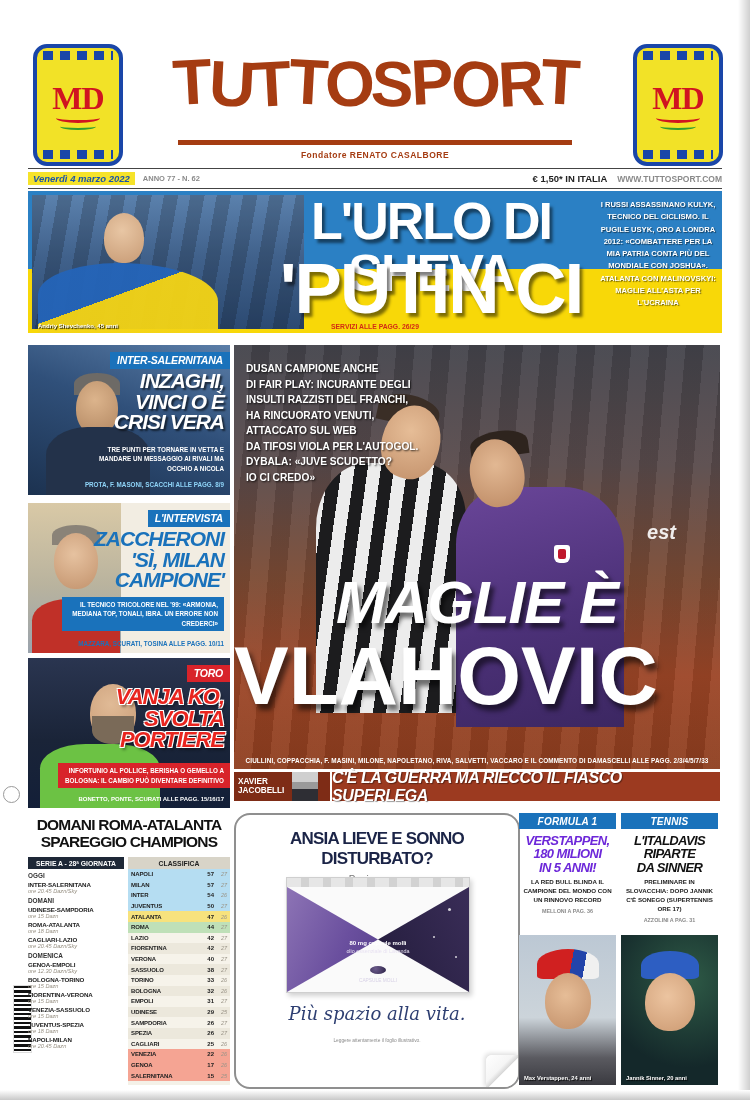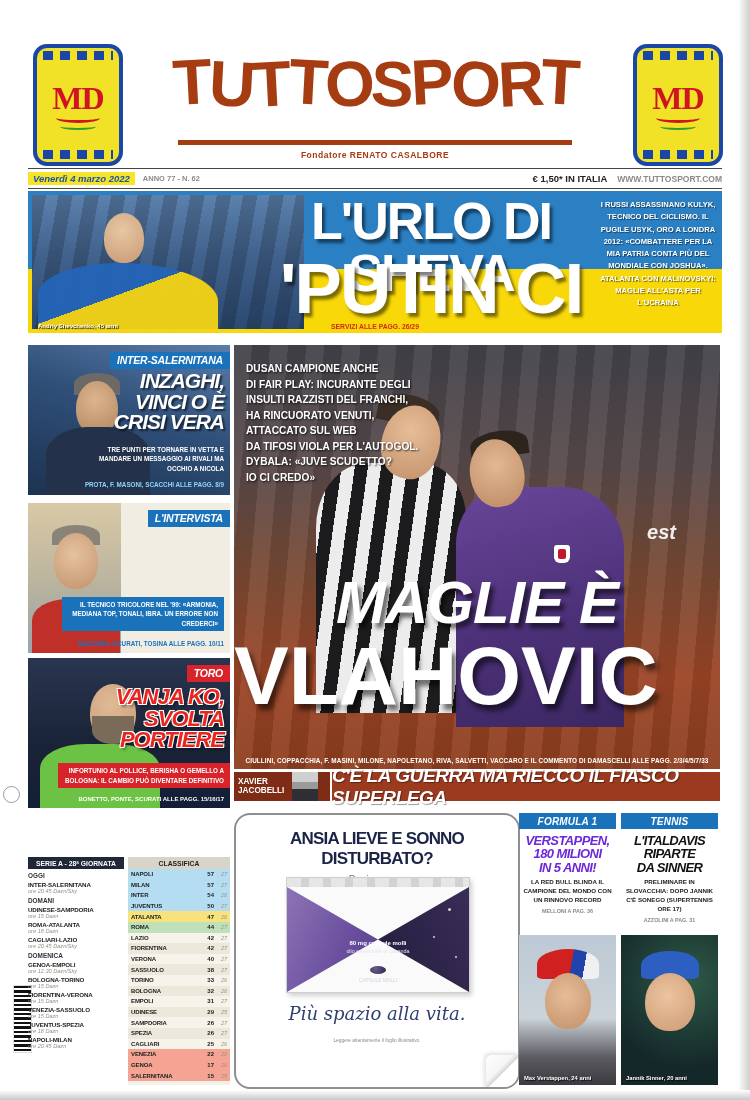--- a/index.html
+++ b/index.html
@@ -108,21 +108,21 @@
      font-style:italic;letter-spacing:-1px;line-height:1;text-shadow:4px 5px 4px rgba(0,0,0,.55);}
   .mp-h2{position:absolute;left:0;right:0;top:290px;color:#fff;font-weight:900;font-size:82px;
      letter-spacing:0px;line-height:1;text-shadow:4px 6px 5px rgba(0,0,0,.55);}
   .mp-byline{position:absolute;left:6px;right:6px;bottom:5px;text-align:center;color:#fff;font-weight:700;font-size:6.4px;letter-spacing:.1px;}
 
   
   .op-label{left:234px;top:772px;width:96px;height:29px;background:#7e2c16;display:flex;align-items:center;}
   .op-name{color:#fff;font-weight:900;font-size:8.2px;line-height:1.05;padding-left:4px;width:52px;}
   .op-photo{width:26px;height:29px;margin-left:2px;background:linear-gradient(180deg,#cfcfcf 0 35%,#9a9a9a 35% 60%,#2e2e34 60% 100%);}
   .op-bar{left:332px;top:772px;width:388px;height:29px;background:#9c3a20;display:flex;align-items:center;justify-content:center;}
-  .op-head{color:#fff;font-weight:900;font-style:italic;font-size:19px;letter-spacing:-.4px;text-shadow:1px 1px 1px rgba(0,0,0,.4);}
+  .op-head{color:#fff;font-weight:900;font-style:italic;font-size:16px;letter-spacing:-.4px;text-shadow:1px 1px 1px rgba(0,0,0,.4);}
 
   
   .bl{left:28px;top:813px;width:202px;height:272px;}
   .bl-head{text-align:center;font-weight:900;font-size:15.5px;letter-spacing:-.8px;color:#111;line-height:1.08;margin-top:4px;}
   .bl-cols{position:absolute;left:0;right:0;top:44px;bottom:0;display:flex;gap:4px;}
   .fx-col{width:96px;}
   .fx-header{background:#1e2837;color:#fff;font-weight:800;font-size:6.8px;text-align:center;padding:2.5px 0;}
   .fx-day{font-weight:900;font-size:6.4px;color:#333;margin-top:3px;}
   .fx-match{font-weight:800;font-size:6.2px;color:#222;margin-top:2px;letter-spacing:-.1px;}
   .fx-time{font-size:5.6px;color:#979083;font-style:italic;}
@@ -240,20 +240,23 @@
   <div class="sbyline" style="bottom:7px;color:#8fd4f8;">PROTA, F. MASONI, SCACCHI ALLE PAGG. 8/9</div>
 </div>
 
 <div class="abs sbox box-zac">
   <div class="zac-photo">
     <div class="hair"></div>
     <div class="face"></div>
     <div class="shirt"></div>
   </div>
   <div class="slabel" style="background:#1a72bb;">L'INTERVISTA</div>
+  <div class="shead pre" style="top:26px;font-size:21px;color:#1a72bb;">ZACCHERONI
+'SÌ, MILAN
+CAMPIONE'</div>
   <div class="ssub" style="bottom:22px;left:34px;background:#1a72bb;color:#fff;padding:3px 6px;text-align:right;">IL TECNICO TRICOLORE NEL '99: «ARMONIA, MEDIANA TOP, TONALI, IBRA. UN ERRORE NON CREDERCI»</div>
   <div class="sbyline" style="bottom:6px;color:#1a72bb;">MAZZARA, SCURATI, TOSINA ALLE PAGG. 10/11</div>
 </div>
 
 <div class="abs sbox box-toro">
   <div class="face"></div>
   <div class="beard"></div>
   <div class="shirt"></div>
   <div class="slabel" style="background:#d8232a;">TORO</div>
   <div class="shead pre toro-head" style="top:28px;font-size:22px;">VANJA KO,
@@ -289,20 +292,22 @@
 <div class="abs op-label">
   <div class="op-name pre">XAVIER
 JACOBELLI</div>
   <div class="op-photo"></div>
 </div>
 <div class="abs op-bar">
   <div class="op-head">C'È LA GUERRA MA RIECCO IL FIASCO SUPERLEGA</div>
 </div>
 
 <div class="abs bl">
+  <div class="bl-head pre">DOMANI ROMA-ATALANTA
+SPAREGGIO CHAMPIONS</div>
   <div class="bl-cols">
     <div class="fx-col">
       <div class="fx-header">SERIE A - 28ª GIORNATA</div>
       <div id="fixtures-list">
           <div class="fx-day">OGGI</div>
           <div class="fx-match">INTER-SALERNITANA</div>
           <div class="fx-time">ore 20.45 Dazn/Sky</div>
           <div class="fx-day">DOMANI</div>
           <div class="fx-match">UDINESE-SAMPDORIA</div>
           <div class="fx-time">ore 15 Dazn</div>

